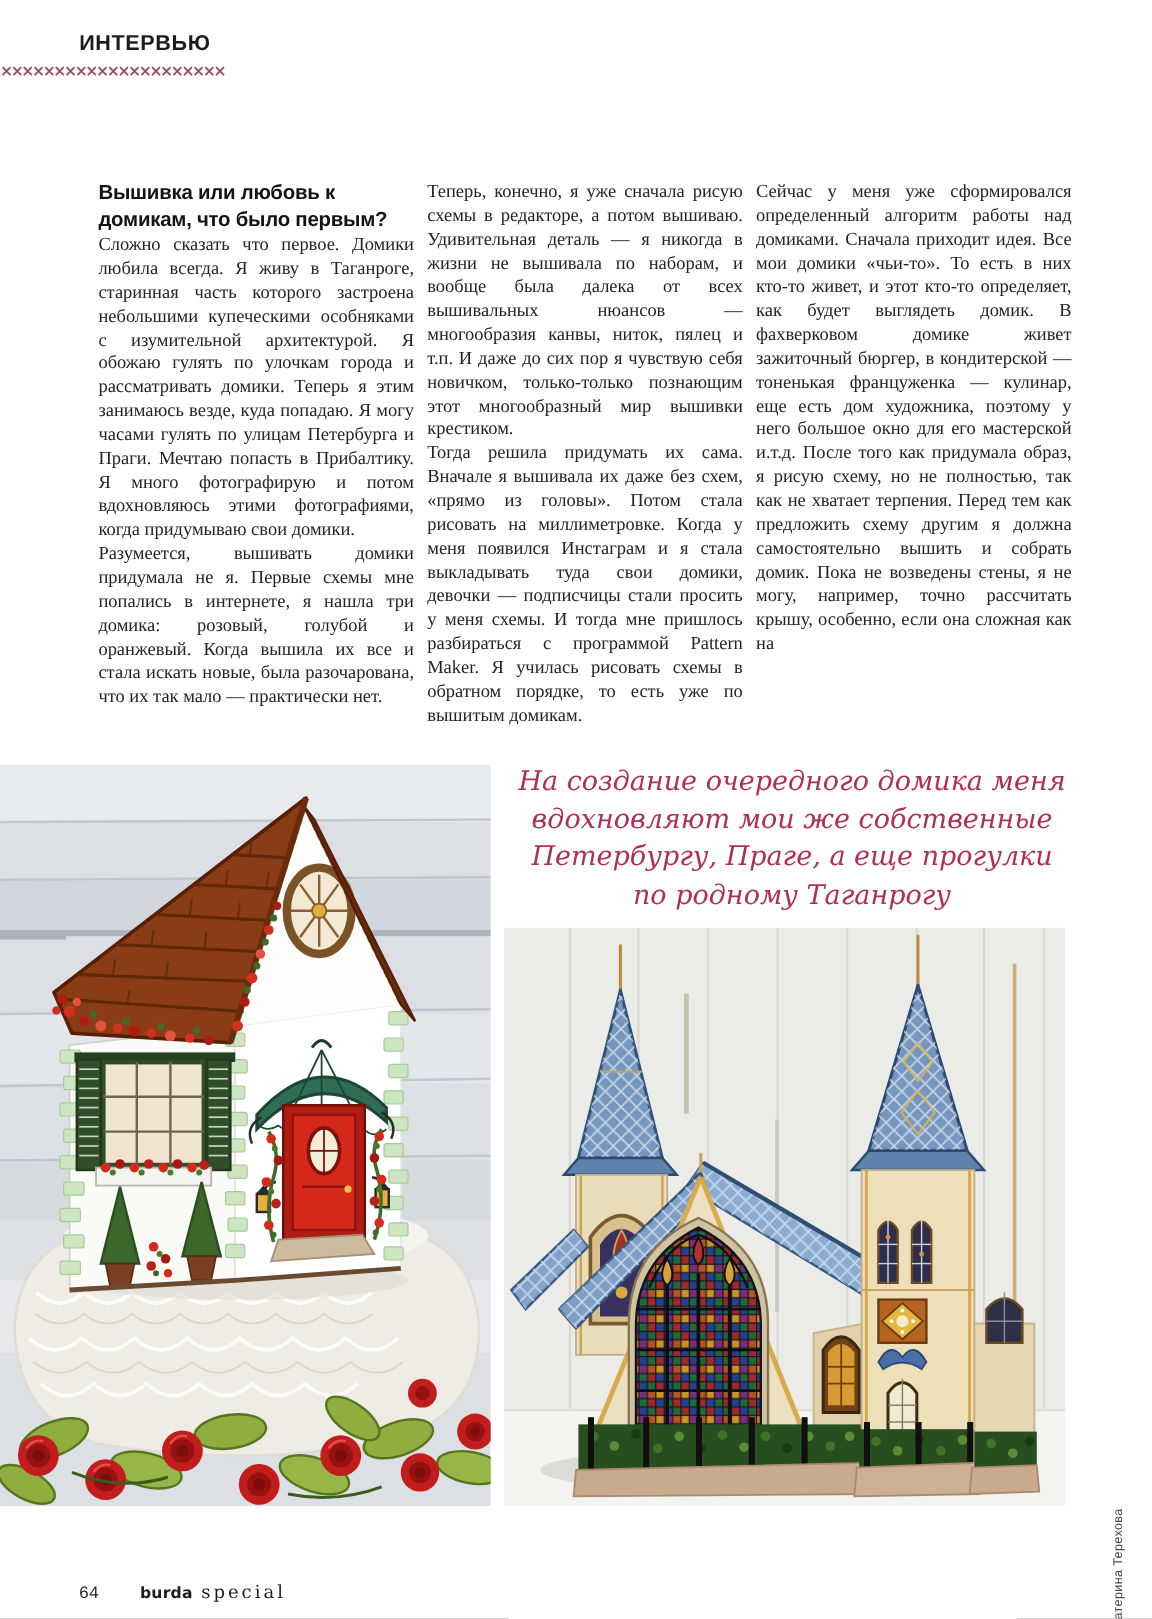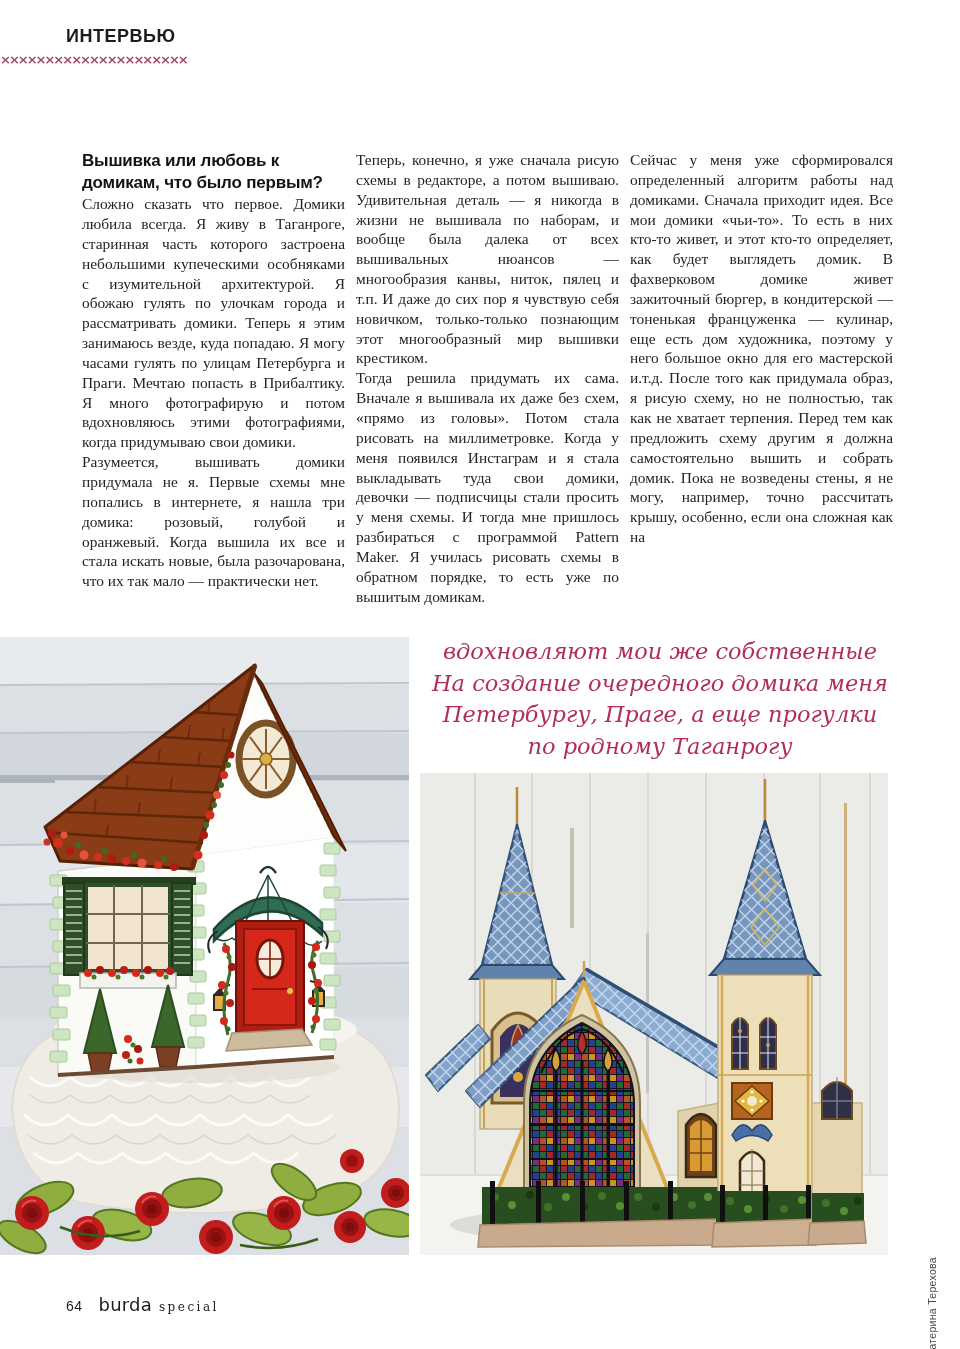--- a/index.html
+++ b/index.html
@@ -44,23 +44,23 @@
   .photo { position:absolute; overflow:hidden; }
   .photo svg { display:block; }
   .photo-left  { left:0;     top:637px; width:409px; height:618px; }
   .photo-right { left:420px; top:773px; width:468px; height:482px; }
   
   .footer {
     position:absolute; left:66px; top:1294px;
     font-family:"Liberation Sans", sans-serif; color:#1f1d1b;
     display:flex; align-items:baseline;
   }
-  .footer .pageno { font-size:14px; letter-spacing:.5px; margin-right:16px; }
-  .footer .brand  { font-family:"DejaVu Sans", sans-serif; font-weight:400; font-size:18px; letter-spacing:.2px; }
-  .footer .brand-suffix { font-family:"DejaVu Serif", serif; font-size:12px; letter-spacing:2.5px; margin-left:7px; }
+  .footer .pageno { font-size:14px; letter-spacing:.5px; margin-right:34px; }
+  .footer .brand  { font-family:"DejaVu Sans", sans-serif; font-weight:700; font-size:13px; letter-spacing:.2px; }
+  .footer .brand-suffix { font-family:"DejaVu Serif", serif; font-size:15px; letter-spacing:2.5px; margin-left:7px;margin-top:24px; }
   
   .credit {
     position:absolute; right:22px; bottom:92px;
     font-family:"Liberation Sans", sans-serif; font-size:10.5px; color:#4c4a48;
     white-space:nowrap; transform:rotate(-90deg); transform-origin:100% 100%;
     letter-spacing:.3px;
   }
 </style>
 </head>
 <body>
@@ -79,22 +79,22 @@
     <div class="col">
       <p>Теперь, конечно, я уже сначала рисую схемы в редакторе, а потом вышиваю. Удивительная деталь — я никогда в жизни не вышивала по наборам, и вообще была далека от всех вышивальных нюансов — многообразия канвы, ниток, пялец и т.п. И даже до сих пор я чувствую себя новичком, только-только познающим этот многообразный мир вышивки крестиком.</p>
       <p>Тогда решила придумать их сама. Вначале я вышивала их даже без схем, «прямо из головы». Потом стала рисовать на миллиметровке. Когда у меня появился Инстаграм и я стала выкладывать туда свои домики, девочки — подписчицы стали просить у меня схемы. И тогда мне пришлось разбираться с программой Pattern Maker. Я училась рисовать схемы в обратном порядке, то есть уже по вышитым домикам.</p>
     </div>
     <div class="col">
       <p>Сейчас у меня уже сформировался определенный алгоритм работы над домиками. Сначала приходит идея. Все мои домики «чьи-то». То есть в них кто-то живет, и этот кто-то определяет, как будет выглядеть домик. В фахверковом домике живет зажиточный бюргер, в кондитерской — тоненькая француженка — кулинар, еще есть дом художника, поэтому у него большое окно для его мастерской и.т.д. После того как придумала образ, я рисую схему, но не полностью, так как не хватает терпения. Перед тем как предложить схему другим я должна самостоятельно вышить и собрать домик. Пока не возведены стены, я не могу, например, точно рассчитать крышу, особенно, если она сложная как на</p>
     </div>
   </div>
 
   <div class="pull-quote">
+    <div>На создание очередного домика меня</div>
     <div>вдохновляют мои же собственные</div>
-    <div>На создание очередного домика меня</div>
     <div>Петербургу, Праге, а еще прогулки</div>
     <div>по родному Таганрогу</div>
   </div>
 
   <figure class="photo photo-left">
     <svg width="409" height="618" viewBox="0 0 409 618" xmlns="http://www.w3.org/2000/svg">
 
       <rect width="409" height="618" fill="#dce0e5"></rect>
       <rect y="0" width="409" height="48" fill="#e8ebee"></rect>
       <rect y="96" width="409" height="48" fill="#d2d7dd"></rect>

